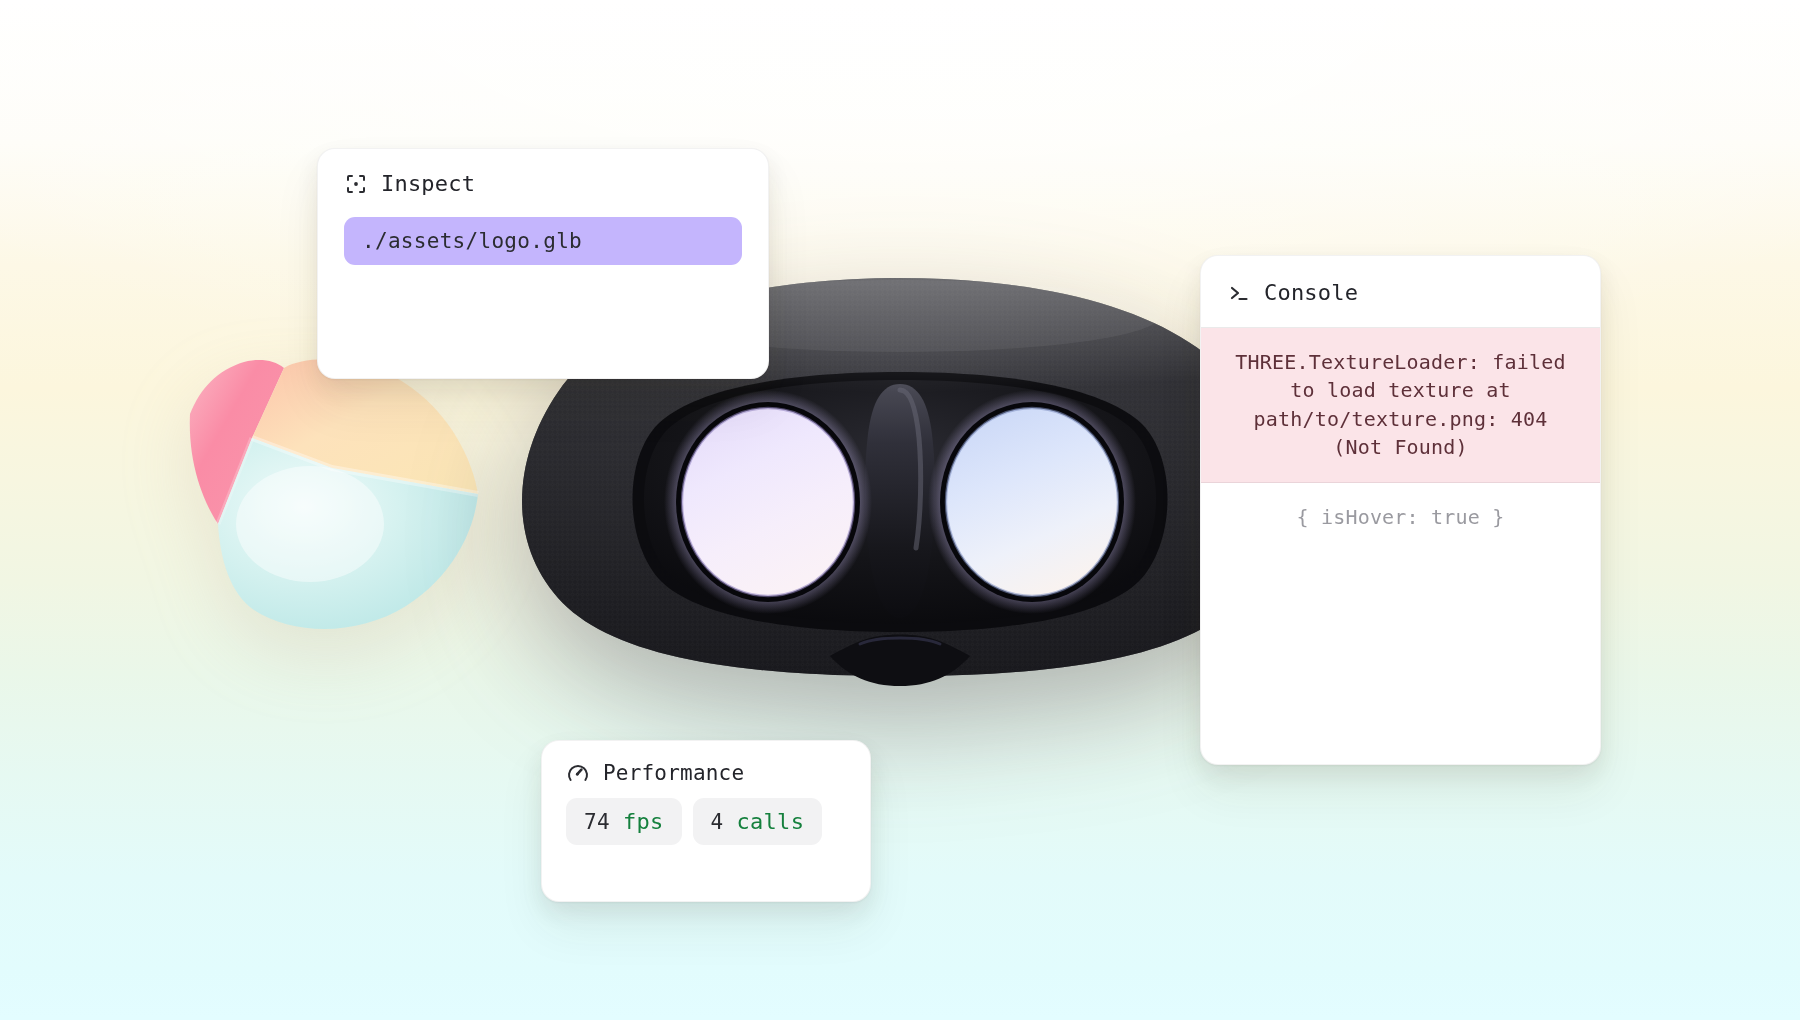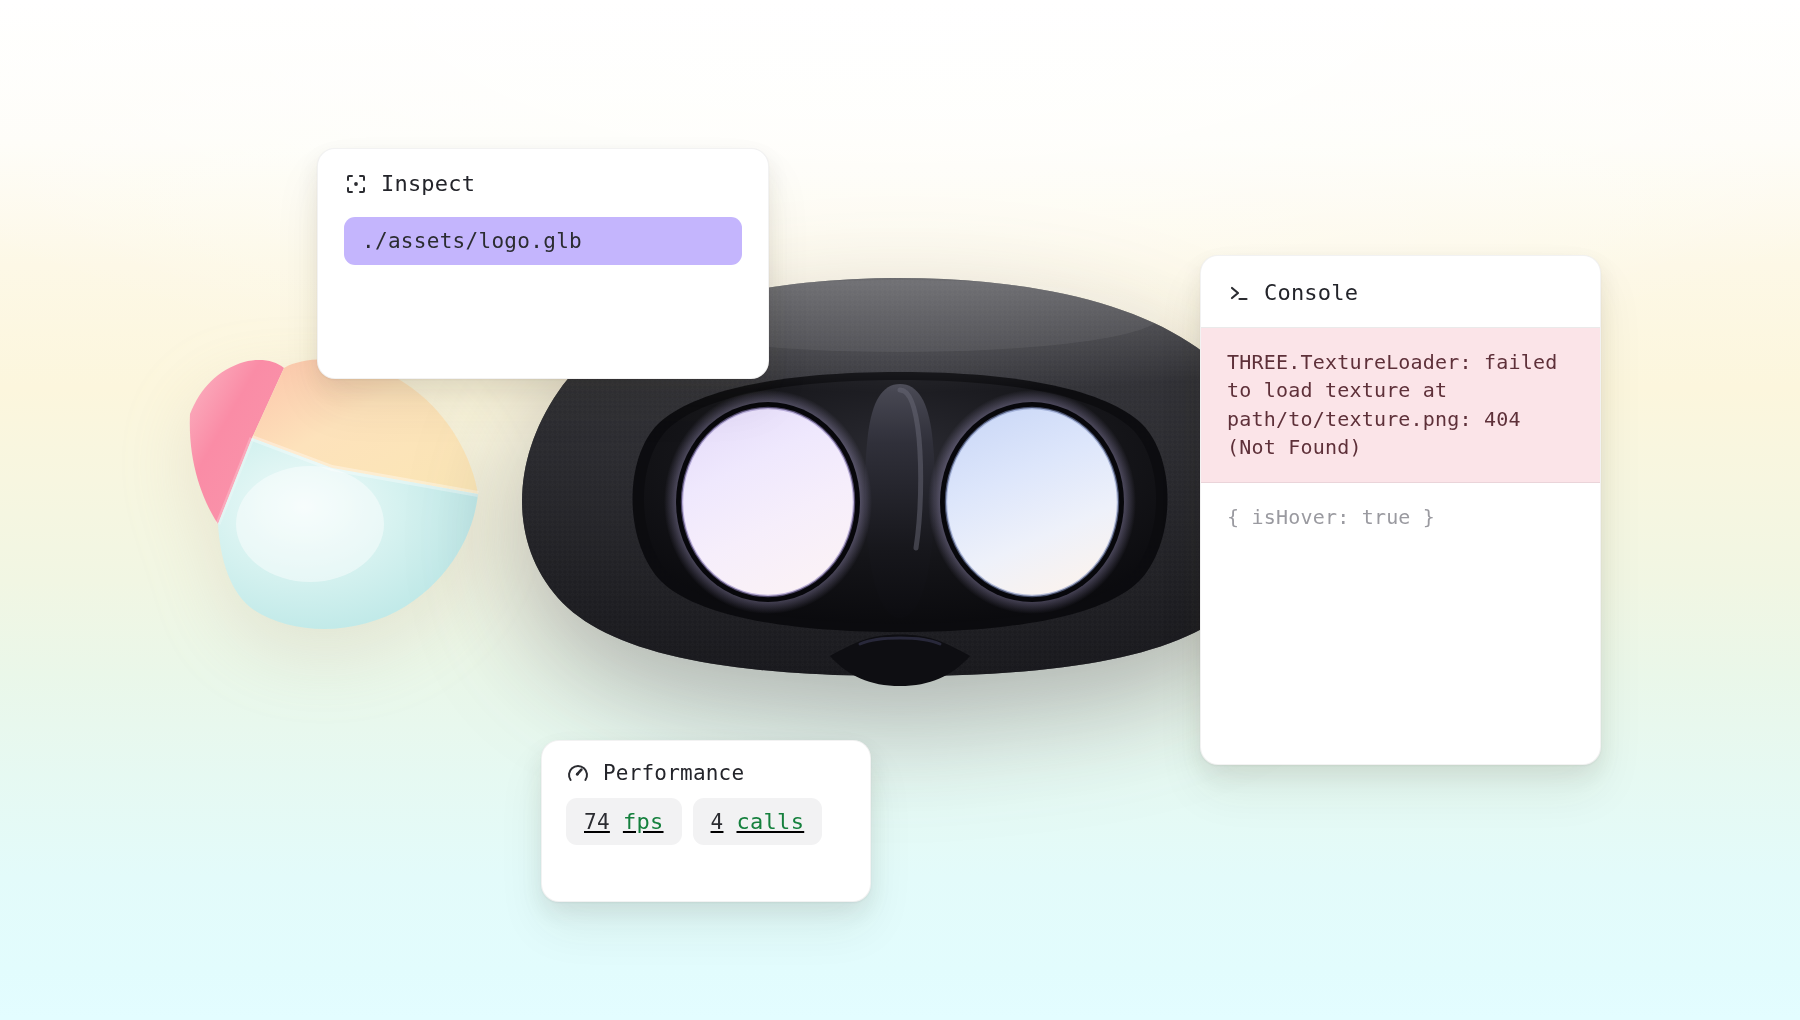--- a/index.html
+++ b/index.html
@@ -56,20 +56,21 @@
   
   .panel{
     position:absolute;
     background:#ffffff;
     border-radius:18px;
     border:1px solid rgba(20,20,25,.055);
     box-shadow:
       0 1px 2px rgba(30,25,20,.05),
       0 10px 22px rgba(60,50,35,.085),
       0 26px 48px rgba(60,50,35,.07);
+    text-align: center;
   }
 
   .panel-head{
     display:flex; align-items:center; gap:13px;
     padding:22px 26px 10px 26px;
   }
   .panel-title{
     font-size:22px; letter-spacing:.2px; color:#23242a; font-weight:400;
     white-space:nowrap;
   }
@@ -101,21 +102,20 @@
     left:541px; top:740px; width:330px; height:162px;
     z-index:6;
   }
   #perf-panel .panel-head{ padding:20px 24px 8px 24px; }
   #perf-panel .panel-title{ font-size:21px; }
   .perf-row{ display:flex; gap:11px; padding:5px 24px 0 24px; }
   .stat{
     background:#f2f2f3; border-radius:11px;
     height:47px; display:flex; align-items:center; gap:13px;
     padding:0 18px;
-    text-decoration:underline;
   }
   .stat .sval{ font-size:21px; color:#2b2c31; letter-spacing:.3px; }
   .stat .slab{ font-size:22px; color:#15803d; letter-spacing:.3px; }
 
   
   #console-panel{
     left:1200px; top:255px; width:401px; height:510px;
     z-index:4; overflow:hidden; padding:0;
   }
   #console-panel .panel-head{ padding:24px 26px 22px 26px; }

